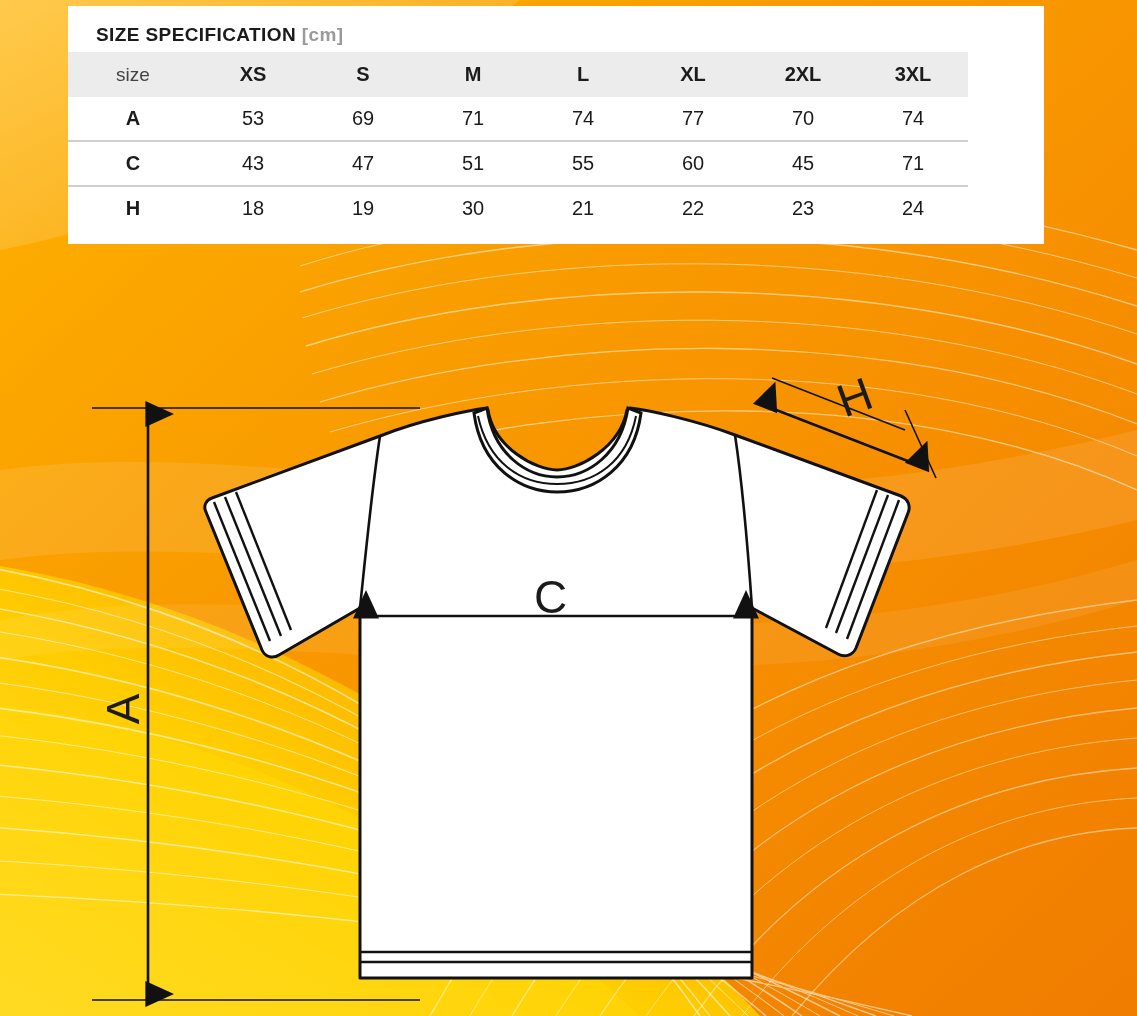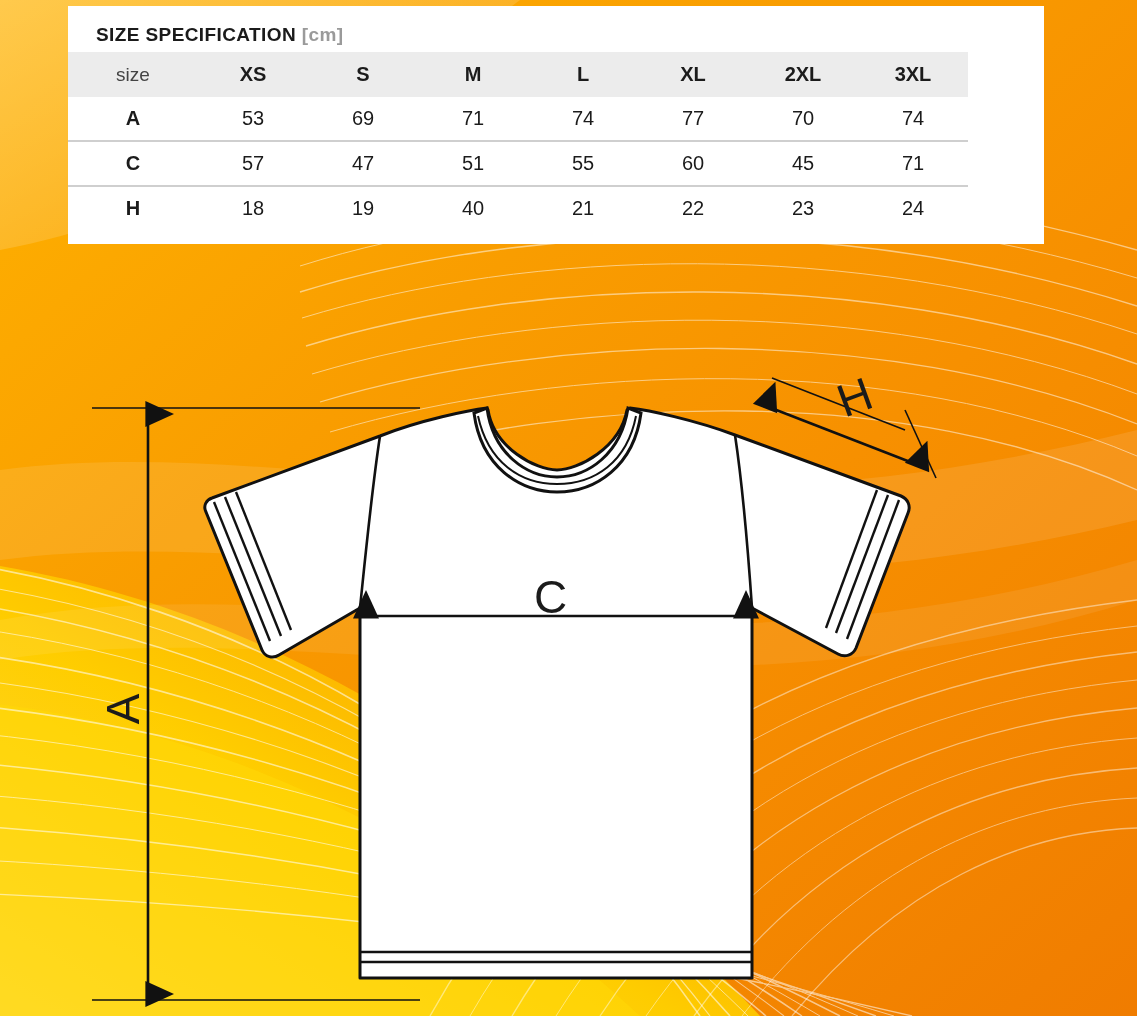--- a/index.html
+++ b/index.html
@@ -228,33 +228,33 @@
           <td>53</td>
           <td>69</td>
           <td>71</td>
           <td>74</td>
           <td>77</td>
           <td>70</td>
           <td>74</td>
         </tr>
         <tr>
           <td class="rowlbl">C</td>
-          <td>57</td>
+          <td>43</td>
           <td>47</td>
           <td>51</td>
           <td>55</td>
           <td>60</td>
           <td>45</td>
           <td>71</td>
         </tr>
         <tr>
           <td class="rowlbl">H</td>
           <td>18</td>
           <td>19</td>
-          <td>40</td>
+          <td>30</td>
           <td>21</td>
           <td>22</td>
           <td>23</td>
           <td>24</td>
         </tr>
       </tbody>
     </table>
   </div>
 
   <div class="drawing">

